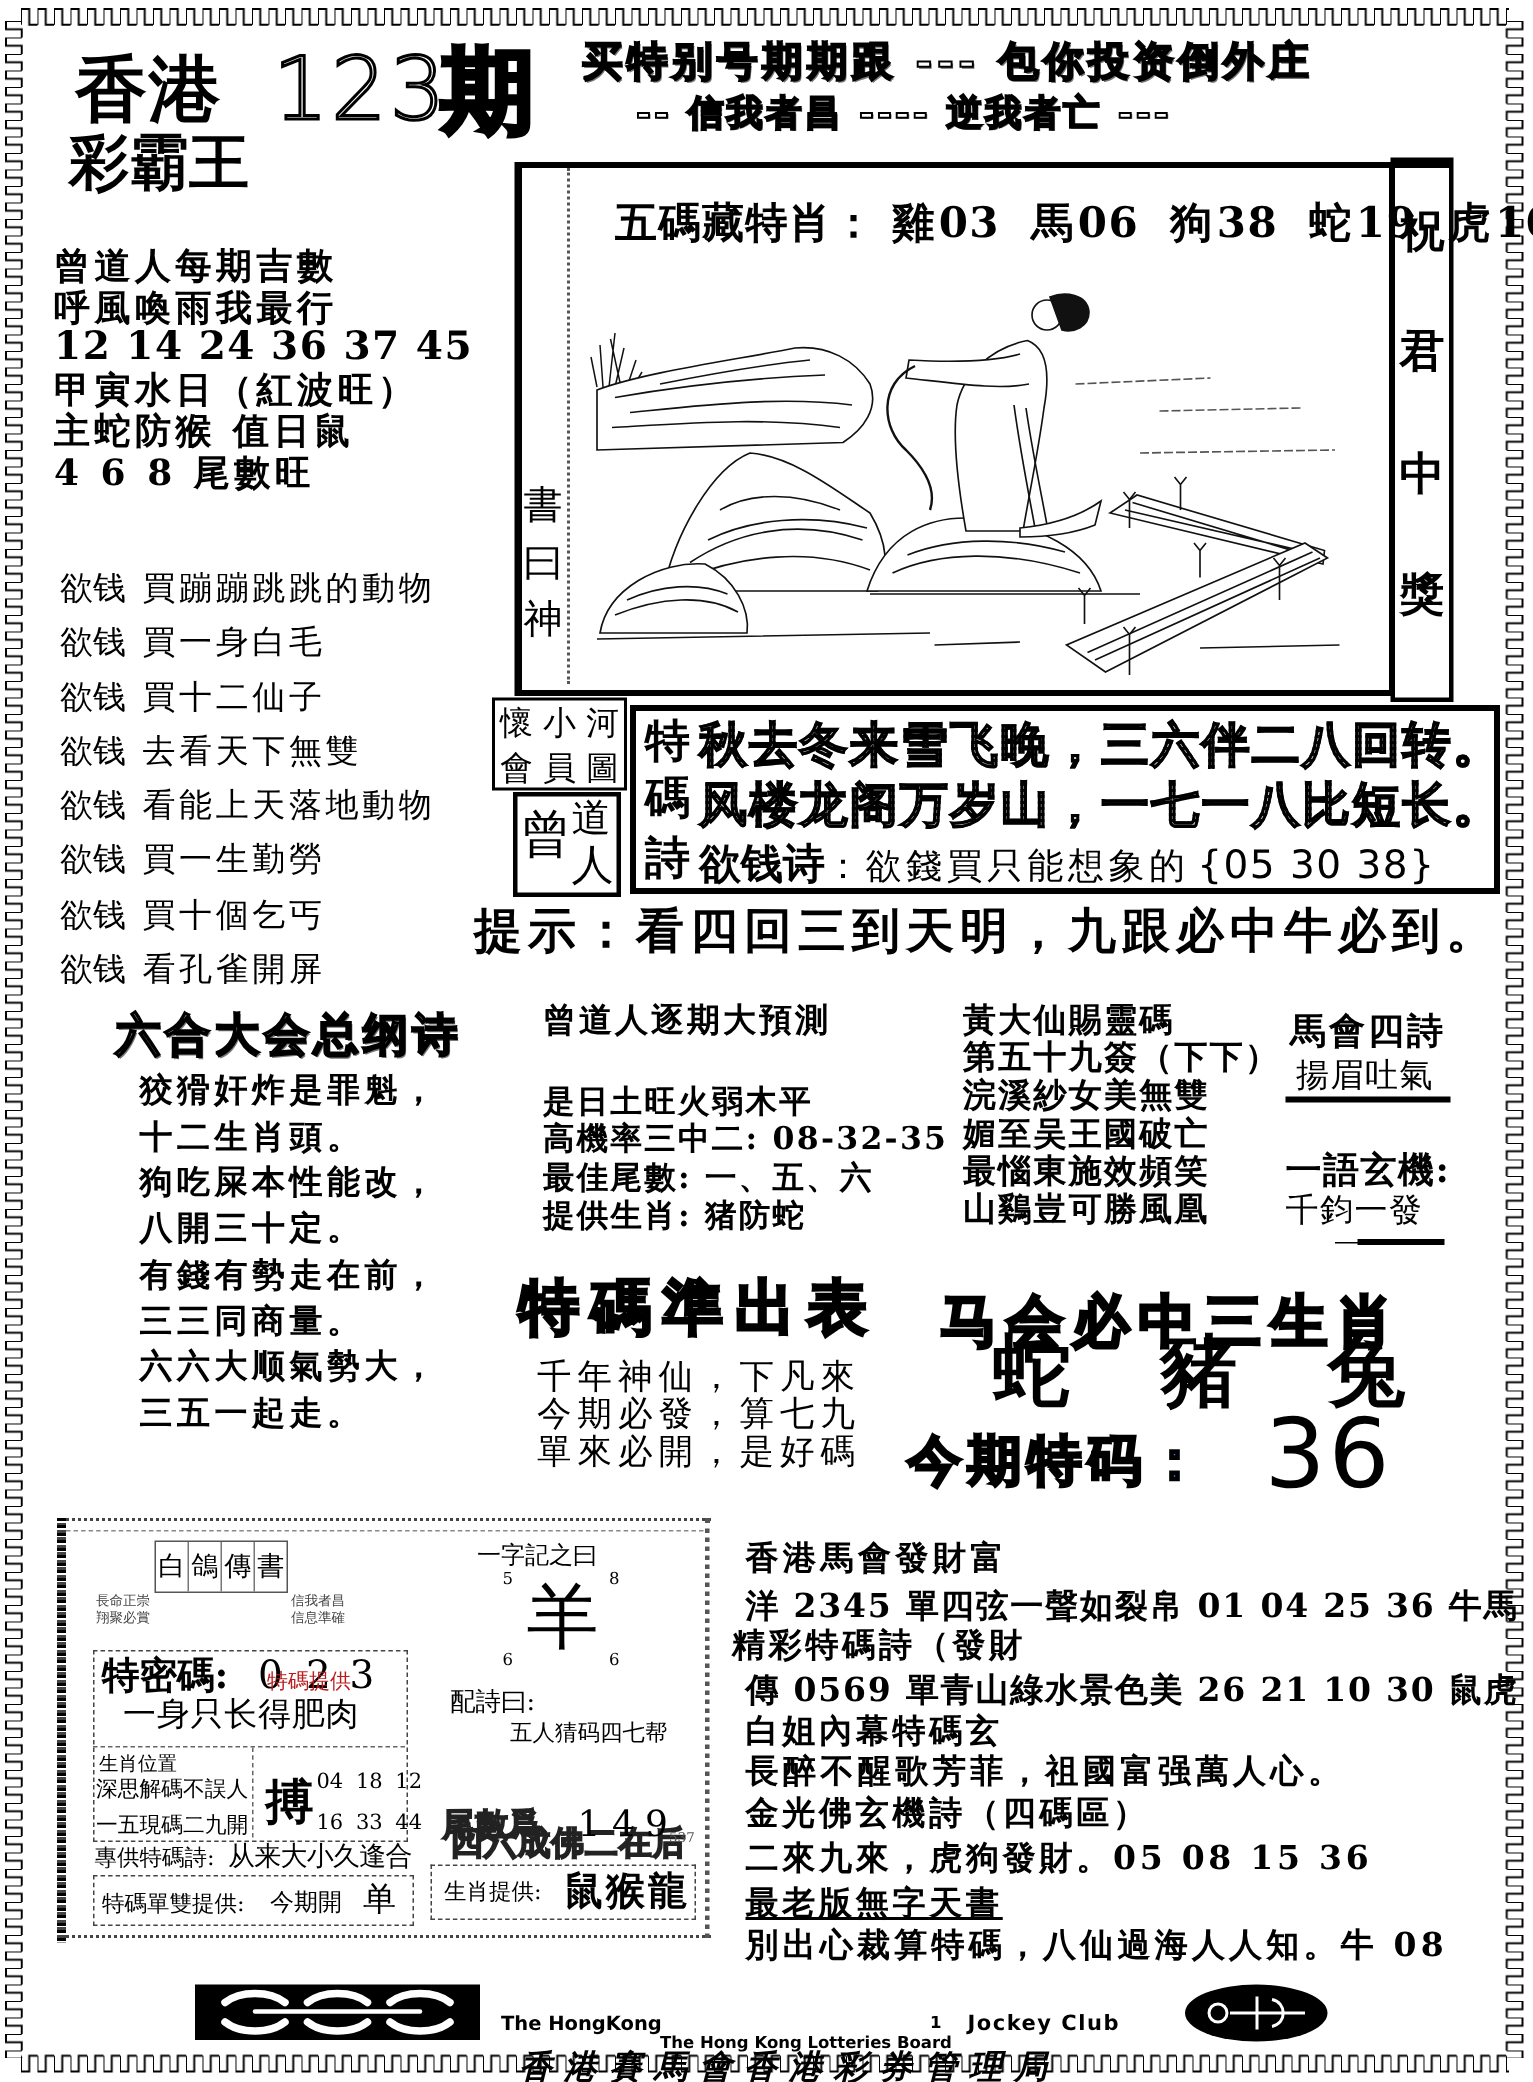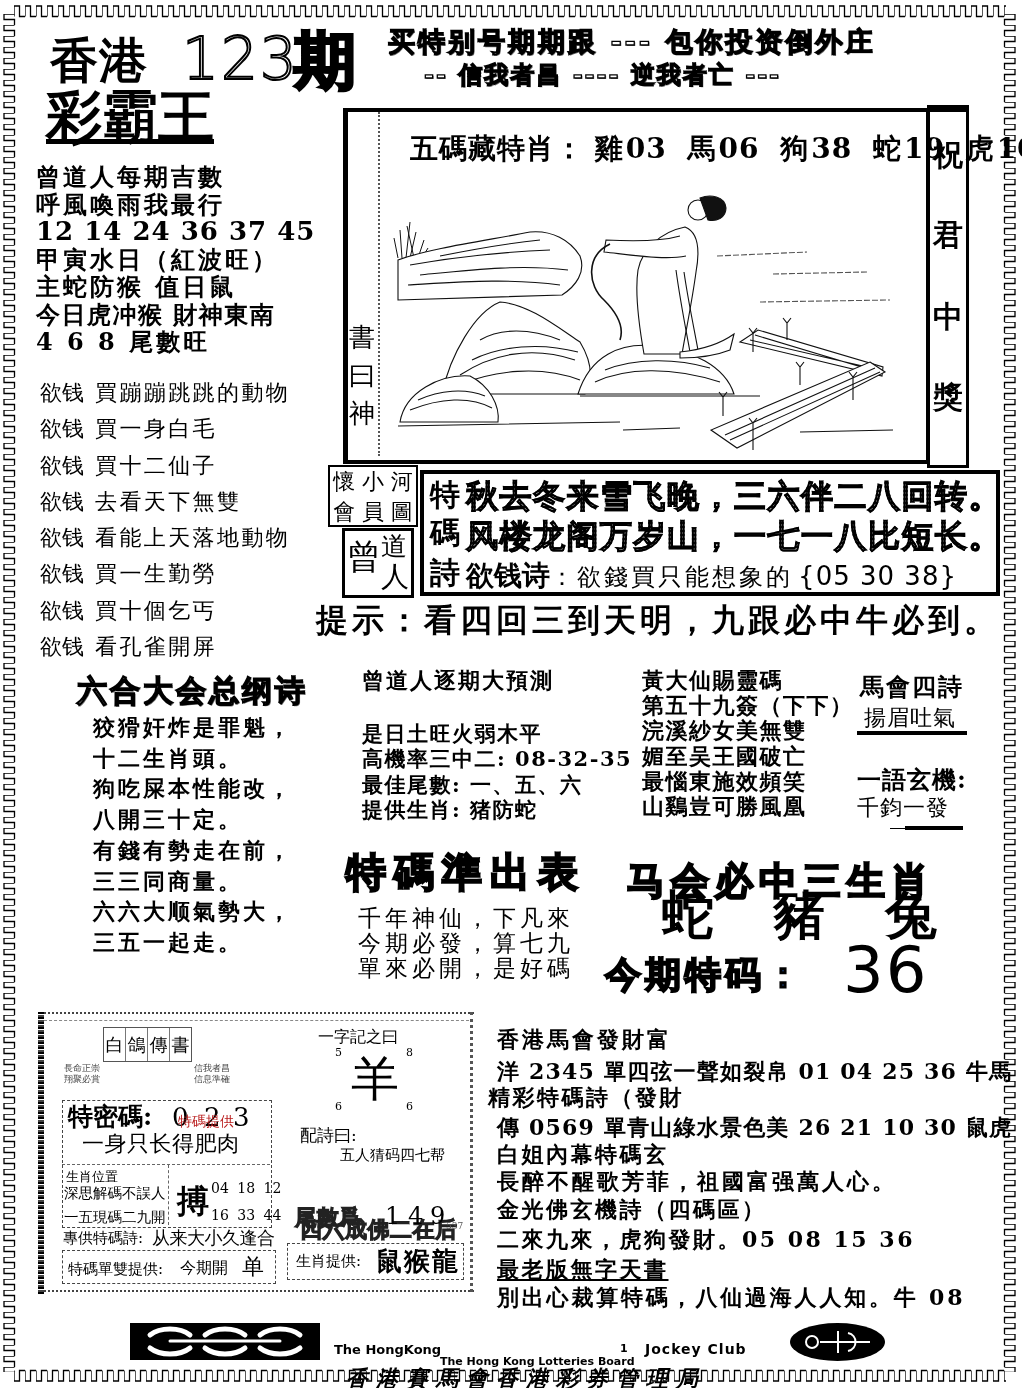--- a/index.html
+++ b/index.html
@@ -7,21 +7,21 @@
   .abs{position:absolute;white-space:nowrap;line-height:1;}
   .sans{font-family:"DejaVu Sans",sans-serif;}
   .outline{color:#fff;-webkit-text-stroke:1.3px #000;text-shadow:1px 1px 0 #777;}
   .heavy{font-weight:900;}
   .bold{font-weight:bold;}
   .lines > div{white-space:nowrap;}
   
   .region{left:50px;top:36px;font-size:48px;font-weight:900;letter-spacing:1px;font-family:"DejaVu Sans",sans-serif;}
   .issue-num{left:182px;top:30px;font-size:58px;font-family:"DejaVu Sans",sans-serif;font-weight:300;color:#fff;-webkit-text-stroke:2px #000;letter-spacing:2px;}
   .issue-suffix{left:294px;top:30px;font-size:62px;font-weight:900;font-family:"DejaVu Sans",sans-serif;color:#fff;-webkit-text-stroke:3px #000;}
-  .brand{left:46px;top:89px;font-size:56px;font-weight:900;font-family:"DejaVu Sans",sans-serif;text-decoration:underline;}
+  .brand{left:46px;top:89px;font-size:40px;font-weight:900;font-family:"DejaVu Sans",sans-serif;}
   
   .slogan1{left:388px;top:28px;font-size:27px;font-weight:bold;letter-spacing:3px;}
   .slogan2{left:424px;top:63px;font-size:24px;font-weight:bold;letter-spacing:2px;}
   
   .daily{left:36px;top:163px;font-size:24px;font-weight:bold;line-height:27.5px;letter-spacing:3px;}
   .yuqian{left:40px;top:375px;font-size:22px;line-height:36.3px;}
   .yuqian .pfx{display:inline-block;width:55px;}
   .yuqian .txt{letter-spacing:2.4px;}
   
   .frame{position:absolute;left:343px;top:108px;width:578px;height:348px;border:2px solid #000;border-left:5px solid #000;border-top:4px solid #000;border-bottom:4px solid #000;}
@@ -126,21 +126,20 @@
 
 <div class="abs slogan1 outline">买特别号期期跟 --- 包你投资倒外庄</div>
 <div class="abs slogan2 outline">-- 信我者昌 ---- 逆我者亡 ---</div>
 
 <div class="abs daily lines">
   <div>曾道人每期吉數</div>
   <div>呼風喚雨我最行</div>
   <div style="letter-spacing:1px;font-size:26px;">12 14 24 36 37 45</div>
   <div>甲寅水日（紅波旺）</div>
   <div>主蛇防猴 值日鼠</div>
-  <div style="letter-spacing:1.5px;">今日虎冲猴 財神東南</div>
   <div>4 6 8 尾數旺</div>
 </div>
 
 <div class="abs yuqian lines">
   <div><span class="pfx">欲钱</span><span class="txt">買蹦蹦跳跳的動物</span></div>
   <div><span class="pfx">欲钱</span><span class="txt">買一身白毛</span></div>
   <div><span class="pfx">欲钱</span><span class="txt">買十二仙子</span></div>
   <div><span class="pfx">欲钱</span><span class="txt">去看天下無雙</span></div>
   <div><span class="pfx">欲钱</span><span class="txt">看能上天落地動物</span></div>
   <div><span class="pfx">欲钱</span><span class="txt">買一生勤勞</span></div>

